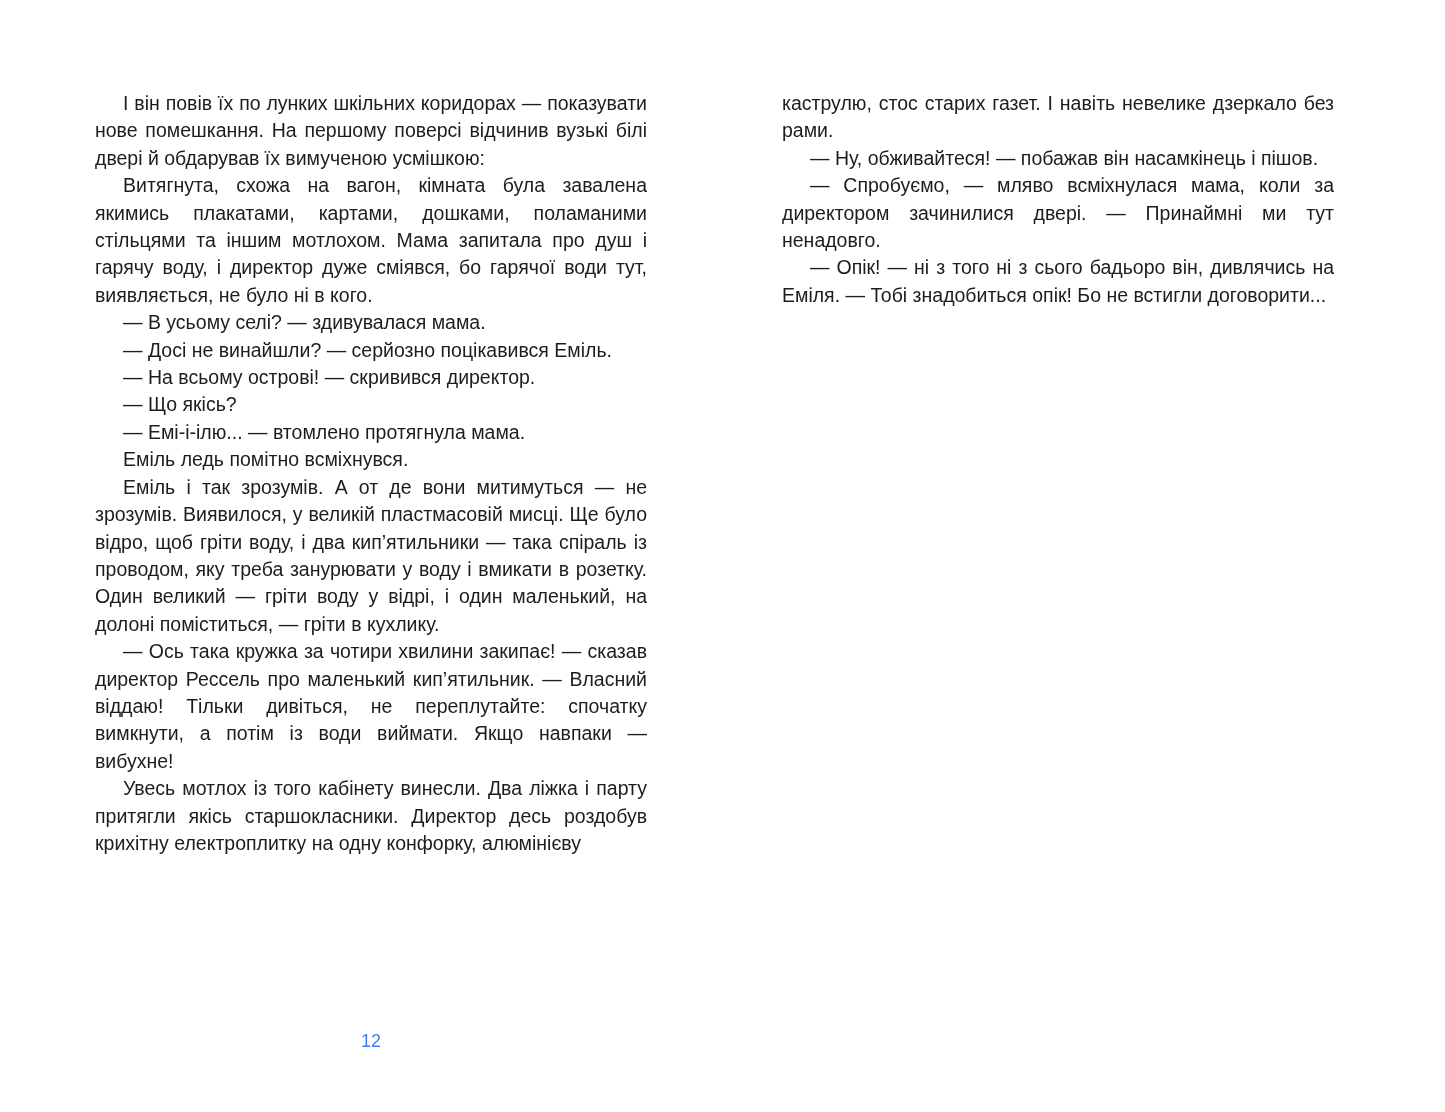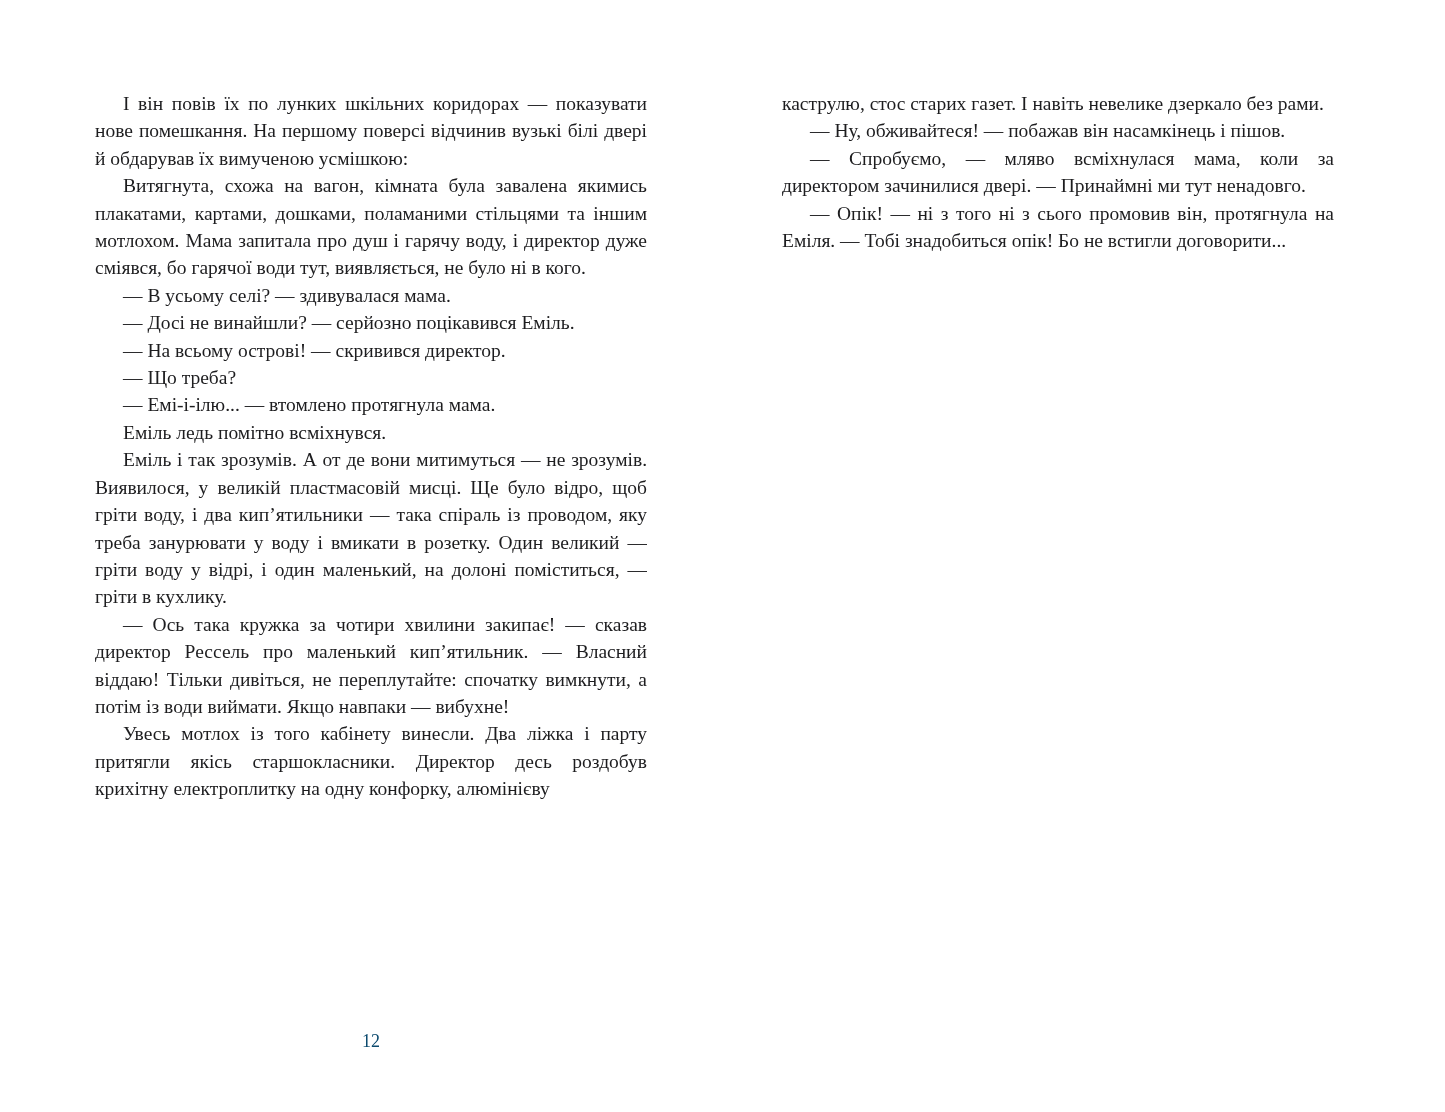--- a/index.html
+++ b/index.html
@@ -3,21 +3,21 @@
 <meta charset="utf-8">
 <style>
   * { margin: 0; padding: 0; box-sizing: border-box; }
   html, body { background: #ffffff; }
 
   .page {
     position: relative;
     width: 1445px;
     height: 1112px;
     background: #ffffff;
-    font-family: Liberation Serif, serif;
+    font-family: Liberation Sans, sans-serif;
     color: #1d1d1f;
     overflow: hidden;
   }
 
   .column {
     position: absolute;
     top: 90px;
     width: 552px;
     height: 895px;
     overflow: hidden;
@@ -33,44 +33,44 @@
   .para { text-indent: 28px; }
   .para.no-indent { text-indent: 0; }
 
   .page-number {
     position: absolute;
     left: 95px;
     width: 552px;
     top: 1031px;
     text-align: center;
     font-size: 18px;
-    color: #0c4a6e;
+    color: #3b82f6;
   }
 </style>
 </head>
 <body>
 
 <div class="page">
 
   <div class="column column-left">
     <p class="para">І він повів їх по лунких шкільних коридорах — показувати нове помешкання. На першому поверсі відчинив вузькі білі двері й обдарував їх вимученою усмішкою:</p>
     <p class="para">Витягнута, схожа на вагон, кімната була завалена якимись плакатами, картами, дошками, поламаними стільцями та іншим мотлохом. Мама запитала про душ і гарячу воду, і директор дуже сміявся, бо гарячої води тут, виявляється, не було ні в кого.</p>
     <p class="para">— В усьому селі? — здивувалася мама.</p>
     <p class="para">— Досі не винайшли? — серйозно поцікавився Еміль.</p>
     <p class="para">— На всьому острові! — скривився директор.</p>
-    <p class="para">— Що треба?</p>
+    <p class="para">— Що якісь?</p>
     <p class="para">— Емі-і-ілю... — втомлено протягнула мама.</p>
     <p class="para">Еміль ледь помітно всміхнувся.</p>
     <p class="para">Еміль і так зрозумів. А от де вони митимуться — не зрозумів. Виявилося, у великій пластмасовій мисці. Ще було відро, щоб гріти воду, і два кип’ятильники — така спіраль із проводом, яку треба занурювати у воду і вмикати в розетку. Один великий — гріти воду у відрі, і один маленький, на долоні поміститься, — гріти в кухлику.</p>
     <p class="para">— Ось така кружка за чотири хвилини закипає! — сказав директор Рессель про маленький кип’ятильник. — Власний віддаю! Тільки дивіться, не переплутайте: спочатку вимкнути, а потім із води виймати. Якщо навпаки — вибухне!</p>
     <p class="para">Увесь мотлох із того кабінету винесли. Два ліжка і парту притягли якісь старшокласники. Директор десь роздобув крихітну електроплитку на одну конфорку, алюмінієву</p>
   </div>
 
   <div class="column column-right">
     <p class="para no-indent">каструлю, стос старих газет. І навіть невелике дзеркало без рами.</p>
     <p class="para">— Ну, обживайтеся! — побажав він насамкінець і пішов.</p>
     <p class="para">— Спробуємо, — мляво всміхнулася мама, коли за директором зачинилися двері. — Принаймні ми тут ненадовго.</p>
-    <p class="para">— Опік! — ні з того ні з сього промовив він, протягнула на Еміля. — Тобі знадобиться опік! Бо не встигли договорити...</p>
+    <p class="para">— Опік! — ні з того ні з сього бадьоро він, дивлячись на Еміля. — Тобі знадобиться опік! Бо не встигли договорити...</p>
   </div>
 
   <div class="page-number">12</div>
 
 </div>
 
 </body></html>

